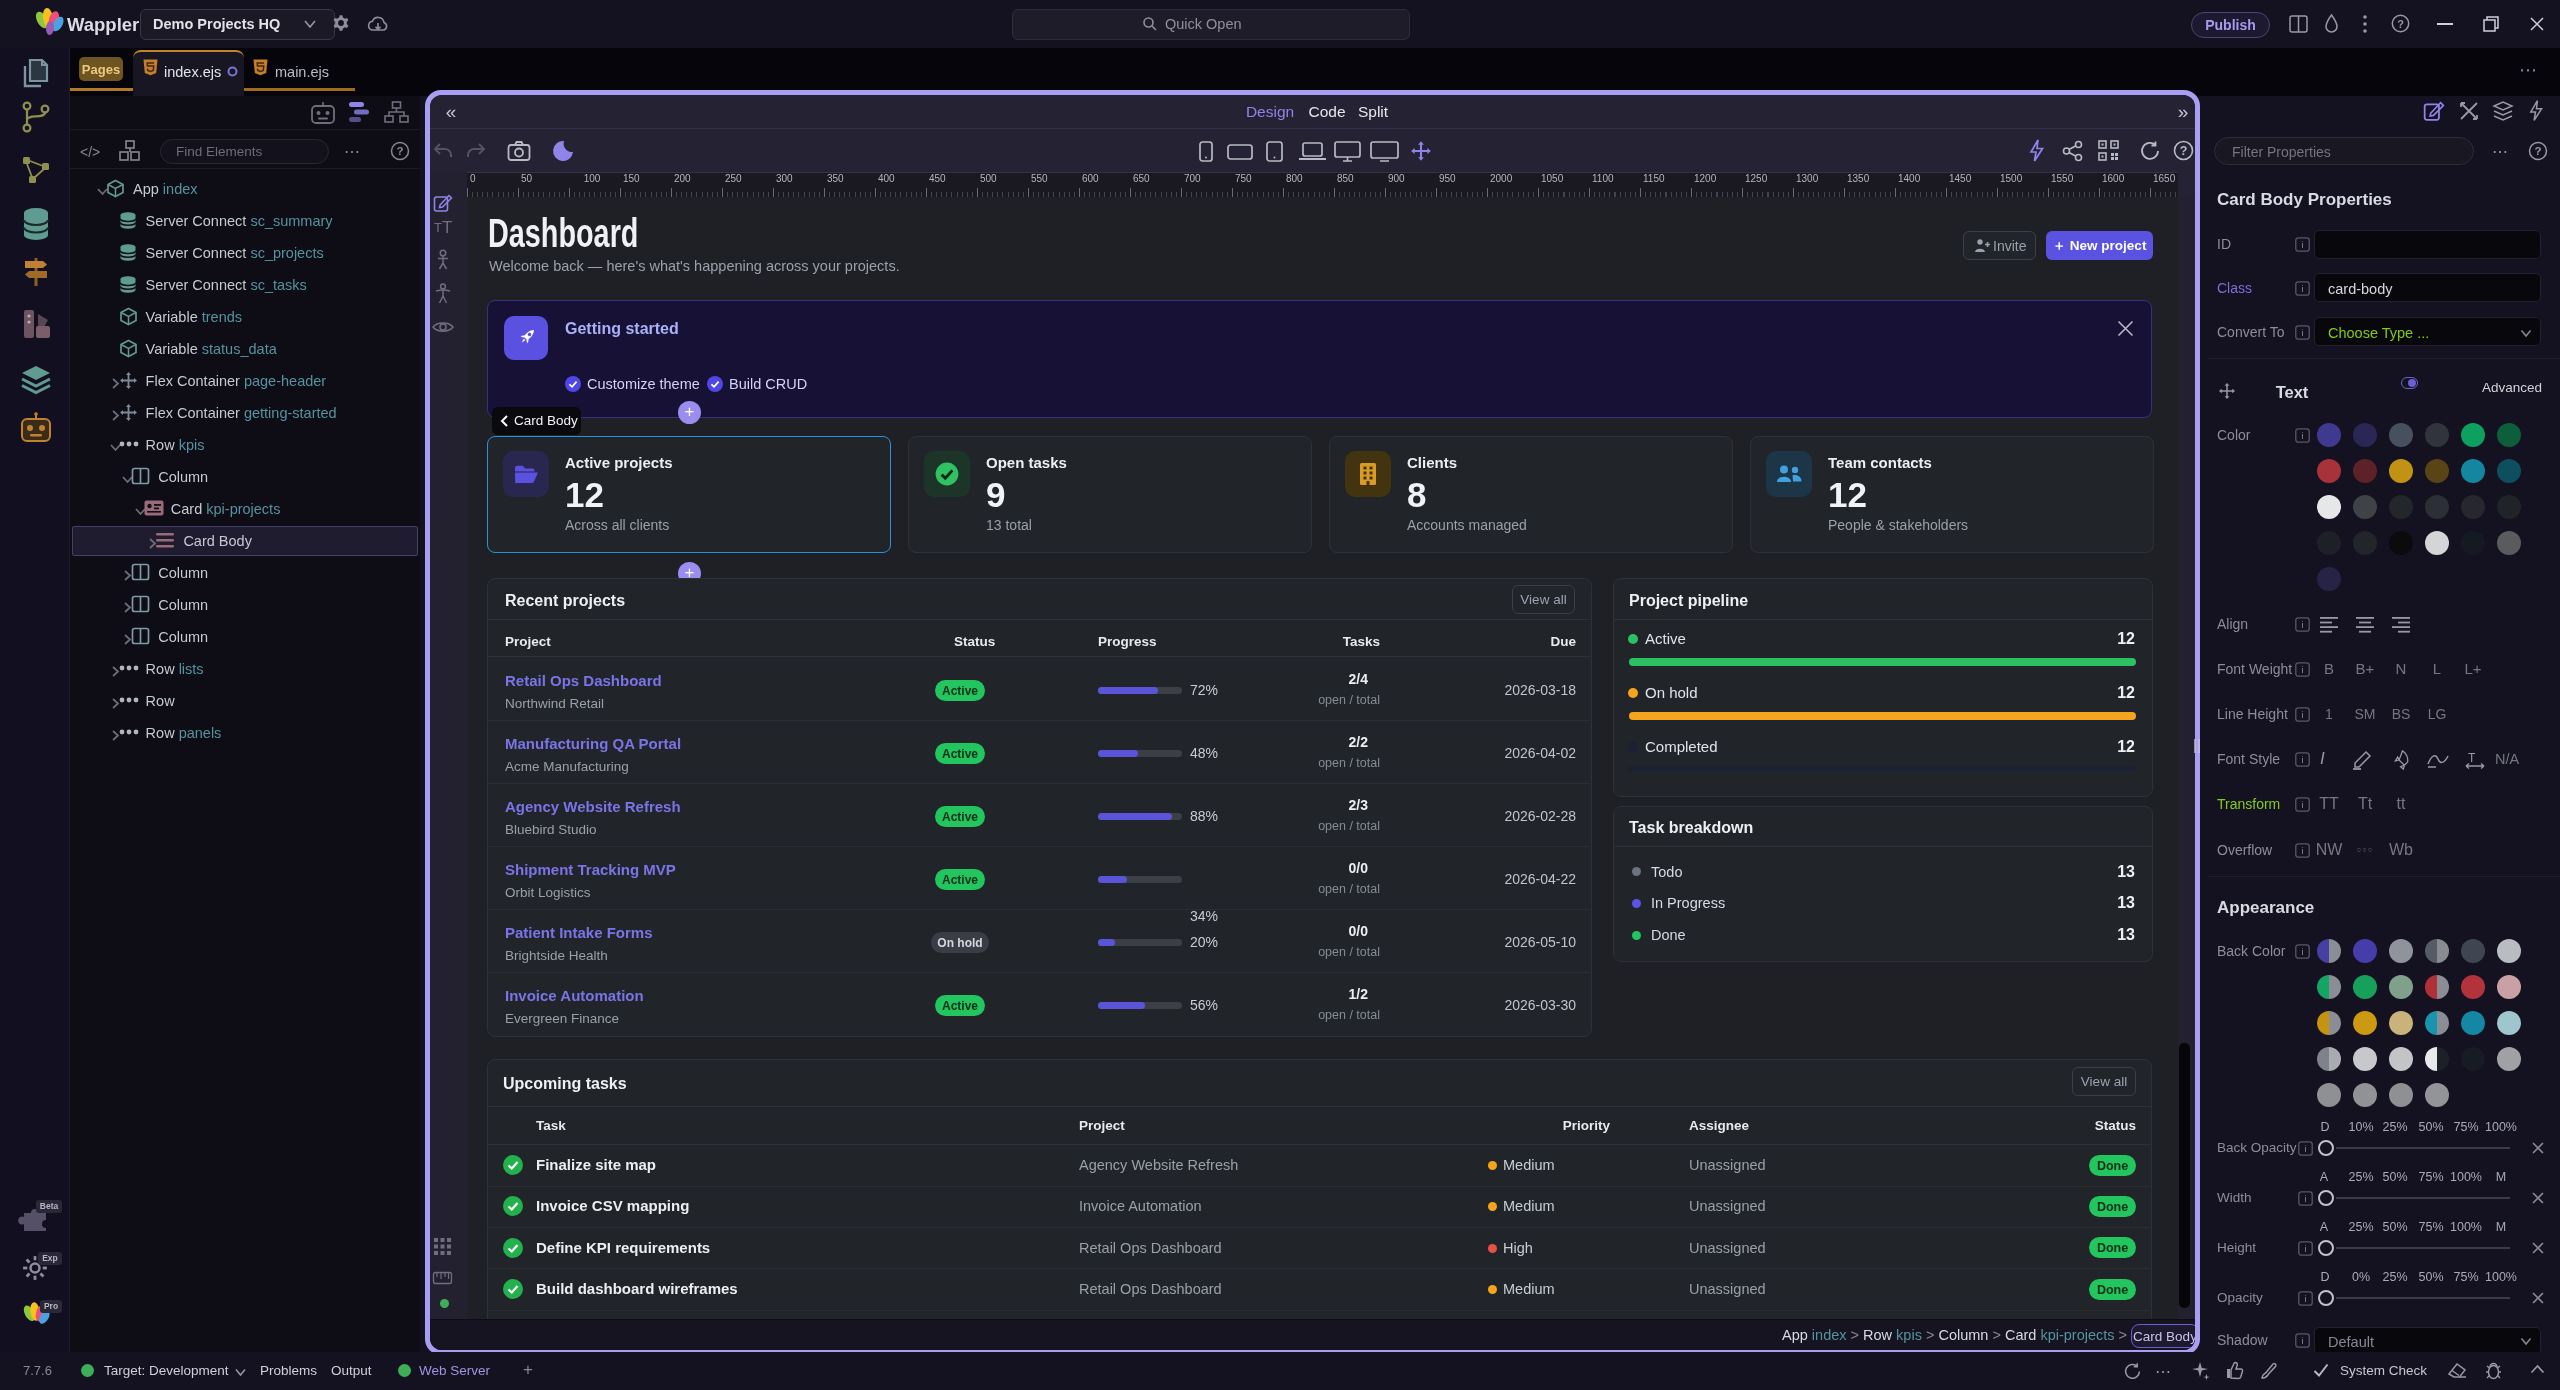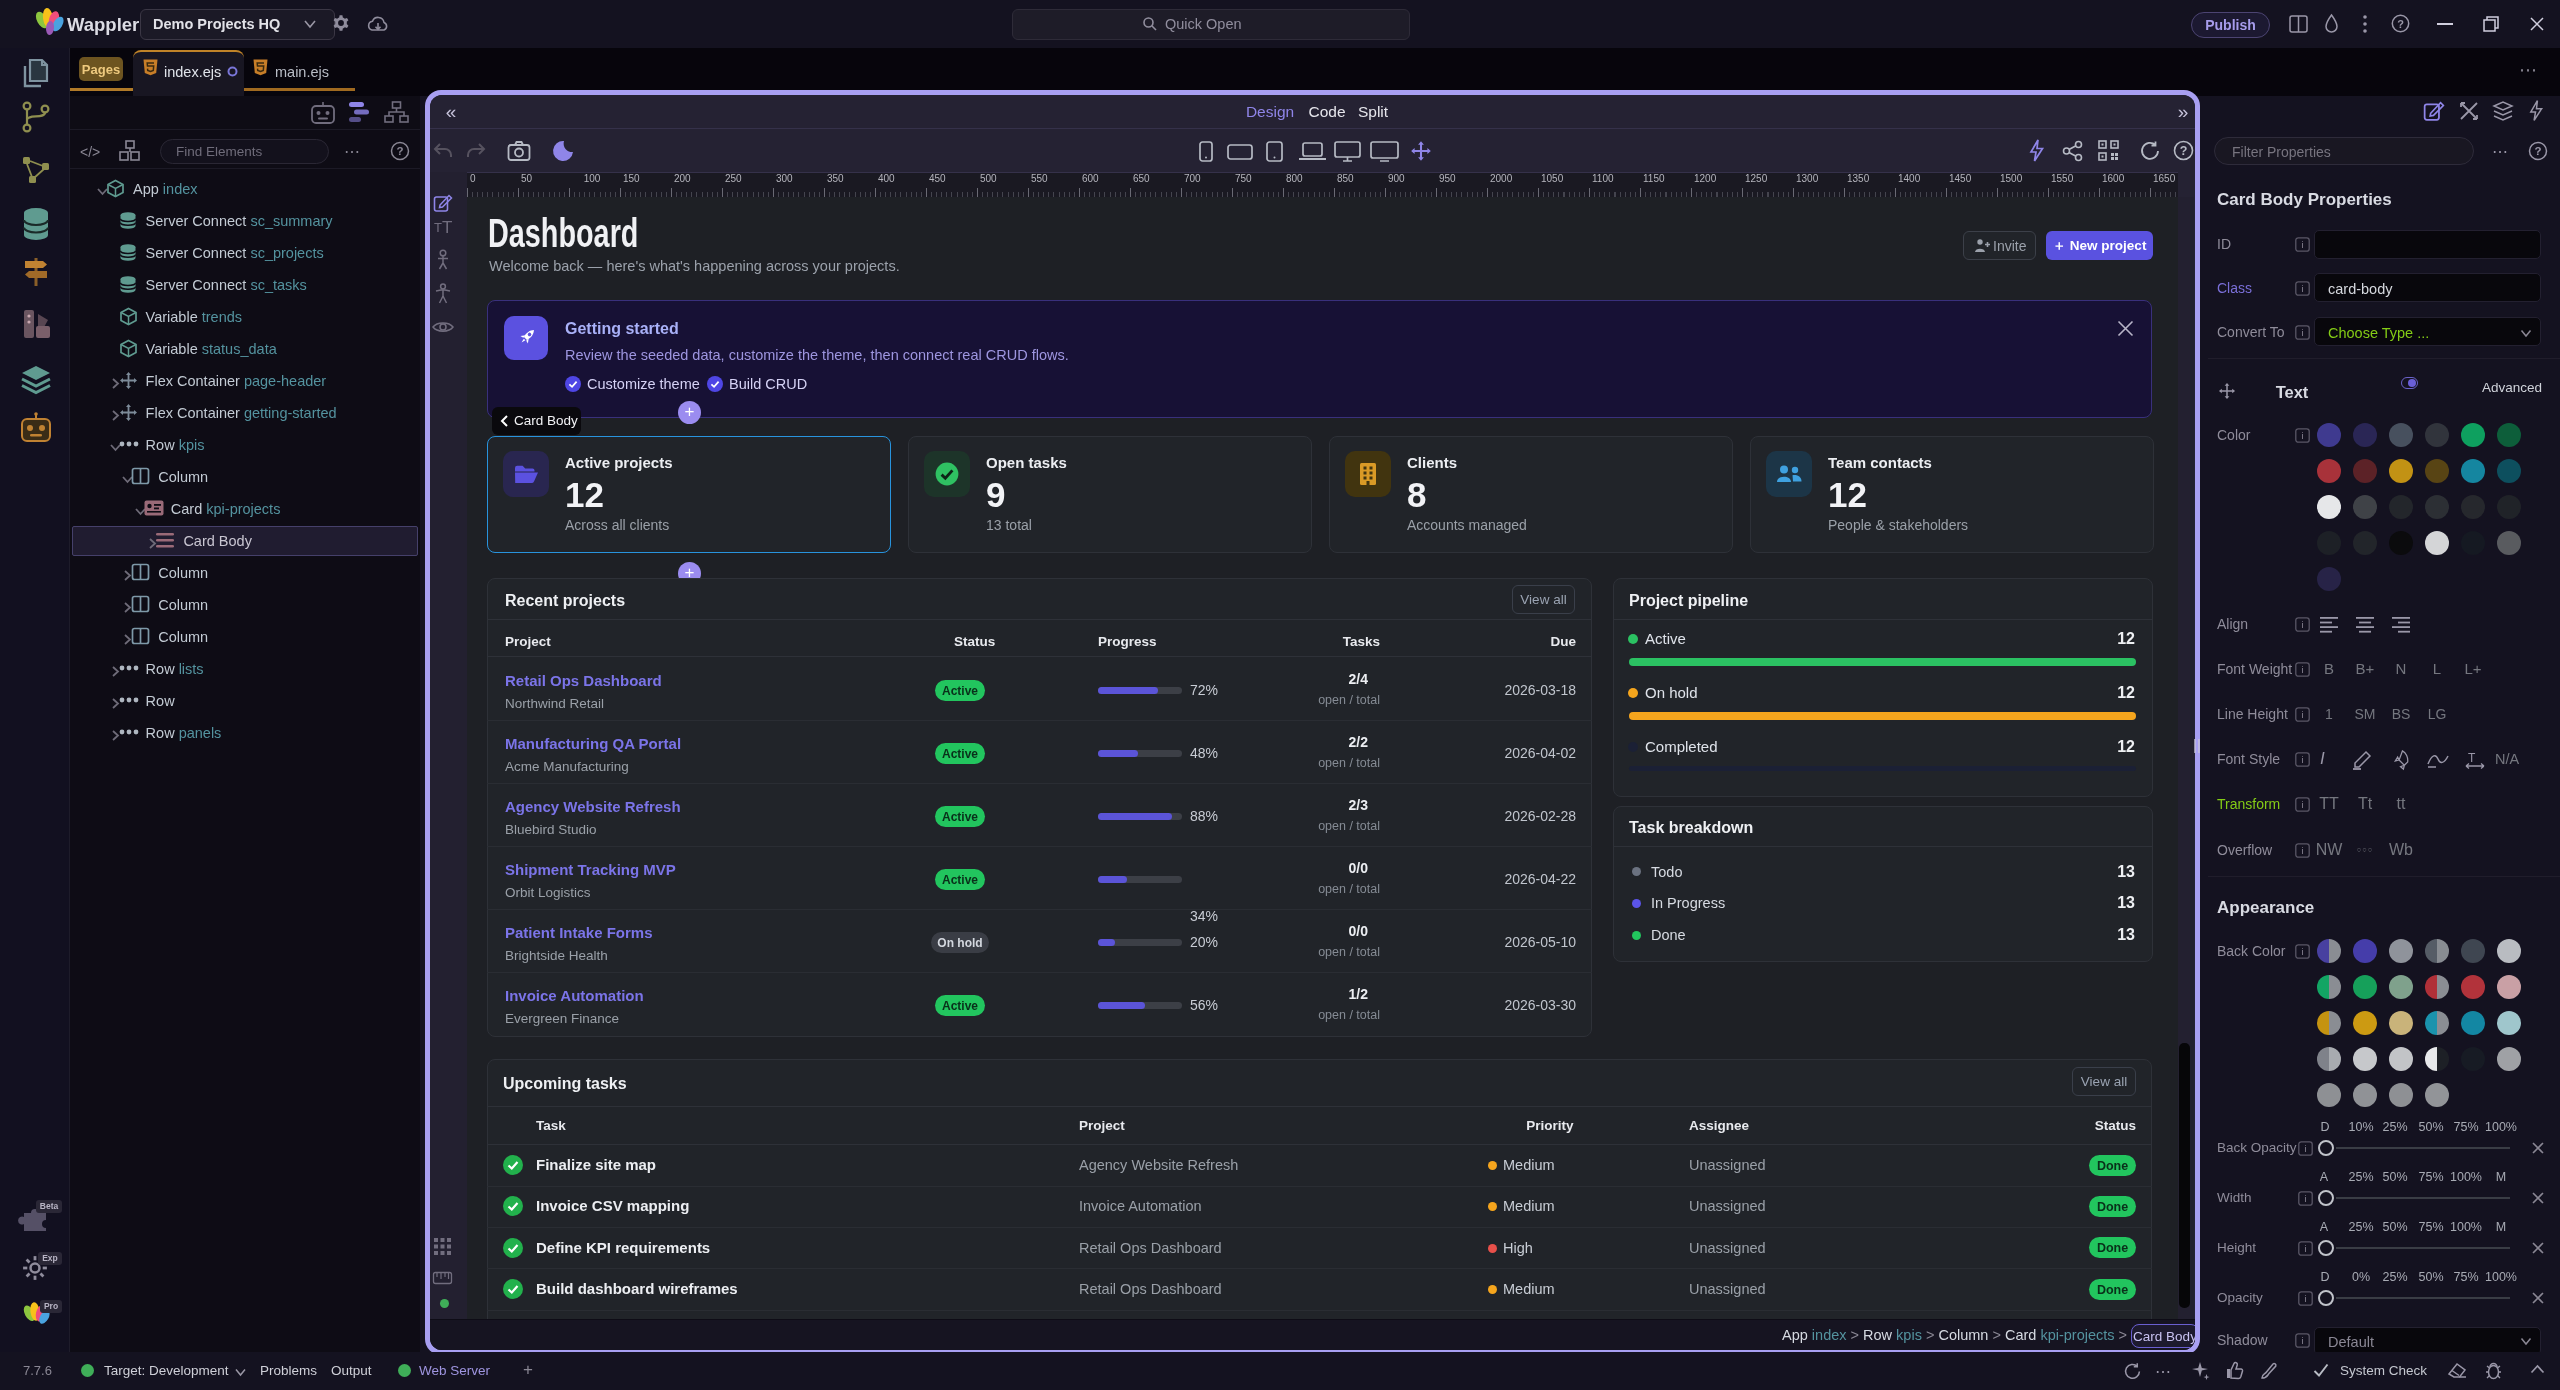--- a/index.html
+++ b/index.html
@@ -514,21 +514,20 @@
 <div style="left:37px;top:119px;width:44px;height:44px;background:#5b51e0;border-radius:10px;"></div>
 <svg style="left:47px;top:128px" width="25" height="25" viewBox="0 0 25 25">
 <g transform="rotate(45 12.5 12.5)">
 <path d="M12.5 2 C15.2 4.8 16.2 9.5 14.6 14 L10.4 14 C8.8 9.5 9.8 4.8 12.5 2 Z" fill="#fff"></path>
 <circle cx="12.5" cy="8.2" r="1.8" fill="#5b51e0"></circle>
 <path d="M10.4 11.5 L7.2 15.8 L10.4 15 Z M14.6 11.5 L17.8 15.8 L14.6 15 Z" fill="#fff"></path>
 <path d="M11.4 15.2 L12.5 19.5 L13.6 15.2 Z" fill="#fff"></path>
 </g>
       </svg>
 <div style="position:absolute;left:98px;top:121px;width:300px;height:22px;font-size:16px;color:#a9b1f8;font-weight:700;text-align:left;line-height:22px;white-space:nowrap;">Getting started</div>
-<div style="position:absolute;left:98px;top:148px;width:900px;height:20px;font-size:14.5px;color:#9e96e0;font-weight:400;text-align:left;line-height:20px;white-space:nowrap;">Review the seeded data, customize the theme, then connect real CRUD flows.</div>
 <svg style="left:98px;top:179px" width="16" height="16" viewBox="0 0 20 20">
         <circle cx="10" cy="10" r="10" fill="#4f46e5"></circle>
         <path d="M5.5 10.5 L8.8 13.5 L14.5 7" stroke="#fff" stroke-width="2.2" fill="none"></path>
       </svg>
 <div style="position:absolute;left:120px;top:177px;width:130px;height:20px;font-size:14.5px;color:#d5d2f5;font-weight:400;text-align:left;line-height:20px;white-space:nowrap;">Customize theme</div>
 <svg style="left:240px;top:179px" width="16" height="16" viewBox="0 0 20 20">
         <circle cx="10" cy="10" r="10" fill="#4f46e5"></circle>
         <path d="M5.5 10.5 L8.8 13.5 L14.5 7" stroke="#fff" stroke-width="2.2" fill="none"></path>
       </svg>
 <div style="position:absolute;left:262px;top:177px;width:110px;height:20px;font-size:14.5px;color:#d5d2f5;font-weight:400;text-align:left;line-height:20px;white-space:nowrap;">Build CRUD</div>
@@ -693,21 +692,21 @@
 <div style="left:1165px;top:733.7px;width:9px;height:9px;background:#22c55e;border-radius:50%;"></div>
 <div style="position:absolute;left:1184px;top:727.2px;width:200px;height:22px;font-size:14.5px;color:#d7dbe2;font-weight:400;text-align:left;line-height:22px;white-space:nowrap;">Done</div>
 <div style="position:absolute;left:1568px;top:727.2px;width:100px;height:22px;font-size:16px;color:#eef0f3;font-weight:700;text-align:right;line-height:22px;white-space:nowrap;">13</div>
 <div style="left:20px;top:862px;width:1665px;height:270px;background:#212429;border:1px solid #2e3138;border-radius:8px;"></div>
 <div style="position:absolute;left:36px;top:875px;width:300px;height:24px;font-size:16px;color:#eef0f3;font-weight:700;text-align:left;line-height:24px;white-space:nowrap;">Upcoming tasks</div>
 <div style="left:1605px;top:870px;width:64px;height:29px;border:1px solid #3a3f4a;border-radius:6px;"></div>
 <div style="position:absolute;left:1605px;top:873px;width:64px;height:24px;font-size:13.5px;color:#9aa3b2;font-weight:400;text-align:center;line-height:24px;white-space:nowrap;">View all</div>
 <div style="left:20px;top:909px;width:1665px;height:1px;background:#2e3138;"></div>
 <div style="position:absolute;left:69px;top:919px;width:120px;height:20px;font-size:13.5px;color:#e8eaee;font-weight:700;text-align:left;line-height:20px;white-space:nowrap;">Task</div>
 <div style="position:absolute;left:612px;top:919px;width:120px;height:20px;font-size:13.5px;color:#e8eaee;font-weight:700;text-align:left;line-height:20px;white-space:nowrap;">Project</div>
-<div style="position:absolute;left:1023px;top:919px;width:120px;height:20px;font-size:13.5px;color:#e8eaee;font-weight:700;text-align:center;line-height:20px;white-space:nowrap;">Priority</div>
+<div style="position:absolute;left:1023px;top:919px;width:120px;height:20px;font-size:13.5px;color:#e8eaee;font-weight:700;text-align:right;line-height:20px;white-space:nowrap;">Priority</div>
 <div style="position:absolute;left:1222px;top:919px;width:120px;height:20px;font-size:13.5px;color:#e8eaee;font-weight:700;text-align:left;line-height:20px;white-space:nowrap;">Assignee</div>
 <div style="position:absolute;left:1549px;top:919px;width:120px;height:20px;font-size:13.5px;color:#e8eaee;font-weight:700;text-align:right;line-height:20px;white-space:nowrap;">Status</div>
 <div style="left:20px;top:947px;width:1665px;height:1px;background:#2e3138;"></div>
 <svg style="left:36px;top:958.0999999999999px" width="20" height="20" viewBox="0 0 20 20">
         <circle cx="10" cy="10" r="10" fill="#22b14c"></circle>
         <path d="M5.5 10.5 L8.8 13.5 L14.5 7" stroke="#fff" stroke-width="2.2" fill="none"></path>
       </svg>
 <div style="position:absolute;left:69px;top:957.0999999999999px;width:400px;height:22px;font-size:15px;color:#eceef2;font-weight:700;text-align:left;line-height:22px;white-space:nowrap;">Finalize site map</div>
 <div style="position:absolute;left:612px;top:957.0999999999999px;width:400px;height:22px;font-size:14.5px;color:#9aa0a8;font-weight:400;text-align:left;line-height:22px;white-space:nowrap;">Agency Website Refresh</div>
 <div style="left:1021px;top:964.0999999999999px;width:9px;height:9px;background:#f5a51d;border-radius:50%;"></div>

